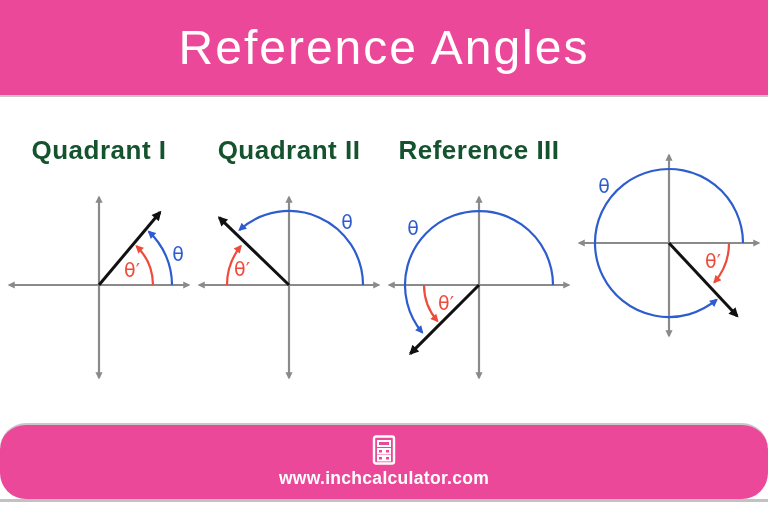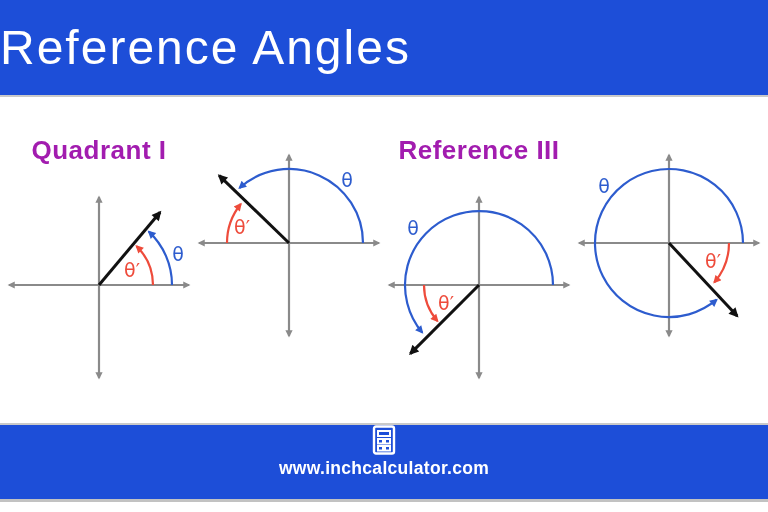--- a/index.html
+++ b/index.html
@@ -2,22 +2,22 @@
 <html><head>
 <meta charset="utf-8">
 <style>
   html,body{margin:0;padding:0;}
   body{
     width:768px;height:512px;overflow:hidden;background:#ffffff;
     font-family:"Liberation Sans", sans-serif;
     -webkit-font-smoothing:antialiased;
   }
   .banner{
-    background:#1d4ed8;
-    display:flex;align-items:center;justify-content:flex-start;
+    background:#ec4899;
+    display:flex;align-items:center;justify-content:center;
   }
   .header{
     height:95px;
     border-bottom:2px solid #c9c9c9;
   }
   .page-title{
     color:#ffffff;
     font-size:48px;
     font-weight:300;
     letter-spacing:2px;
@@ -31,29 +31,30 @@
     justify-content:center;
     background:#ffffff;
   }
   .quad{
     width:190px;
     display:flex;flex-direction:column;align-items:center;
   }
   .quad-label{
     height:42px;line-height:34px;
     font-size:26px;font-weight:bold;letter-spacing:0.5px;
-    color:#a21caf;white-space:nowrap;
+    color:#14532d;white-space:nowrap;
   }
   .quad-svg{display:block;overflow:visible;}
   .footer{
     height:76px;
     box-sizing:border-box;
     border-top:2px solid #c9c9c9;
     flex-direction:column;
     gap:3px;
+    border-radius:26px;
   }
   .site-url{
     color:#ffffff;
     font-size:17.5px;
     font-weight:bold;
     letter-spacing:0.3px;
   }
   .bottom-strip{height:3px;background:#c2c2c2;}
 </style>
 </head>
@@ -85,20 +86,21 @@
         <line x1="95" y1="203" x2="95" y2="22" stroke="#8a8a8a" stroke-width="2.2" marker-start="url(#ax0)" marker-end="url(#ax0)"></line>
         <path d="M 168.0 110.0 A 73 73 0 0 0 144.8 56.6" fill="none" stroke="#2d5cce" stroke-width="2.2" marker-end="url(#bl0)"></path>
         <path d="M 149.0 110.0 A 54 54 0 0 0 132.5 71.2" fill="none" stroke="#ee4b3b" stroke-width="2.2" marker-end="url(#rd0)"></path>
         <line x1="95" y1="110" x2="156.1" y2="37.2" stroke="#111111" stroke-width="3" marker-end="url(#bk0)"></line>
         <text x="174" y="86" fill="#2d5cce" font-size="19" text-anchor="middle" font-family="&quot;DejaVu Sans&quot;, sans-serif">θ</text>
         <text x="128" y="102" fill="#ee4b3b" font-size="19" text-anchor="middle" font-family="&quot;DejaVu Sans&quot;, sans-serif">θ′</text>
       </svg>
   </div>
 
   <div class="quad">
+    <div class="quad-label">Quadrant II</div>
     <svg class="quad-svg" width="190" height="230" viewBox="0 0 190 230">
         <defs>
           <marker id="ax1" viewBox="0 0 10 10" refX="8" refY="5" markerWidth="9" markerHeight="7.2" orient="auto-start-reverse" markerUnits="userSpaceOnUse">
             <path d="M0,0 L10,5 L0,10 z" fill="#8a8a8a"></path>
           </marker>
           <marker id="bl1" viewBox="0 0 10 10" refX="8" refY="5" markerWidth="10" markerHeight="8" orient="auto-start-reverse" markerUnits="userSpaceOnUse">
             <path d="M0,0 L10,5 L0,10 z" fill="#2d5cce"></path>
           </marker>
           <marker id="rd1" viewBox="0 0 10 10" refX="8" refY="5" markerWidth="10" markerHeight="8" orient="auto-start-reverse" markerUnits="userSpaceOnUse">
             <path d="M0,0 L10,5 L0,10 z" fill="#ee4b3b"></path>

